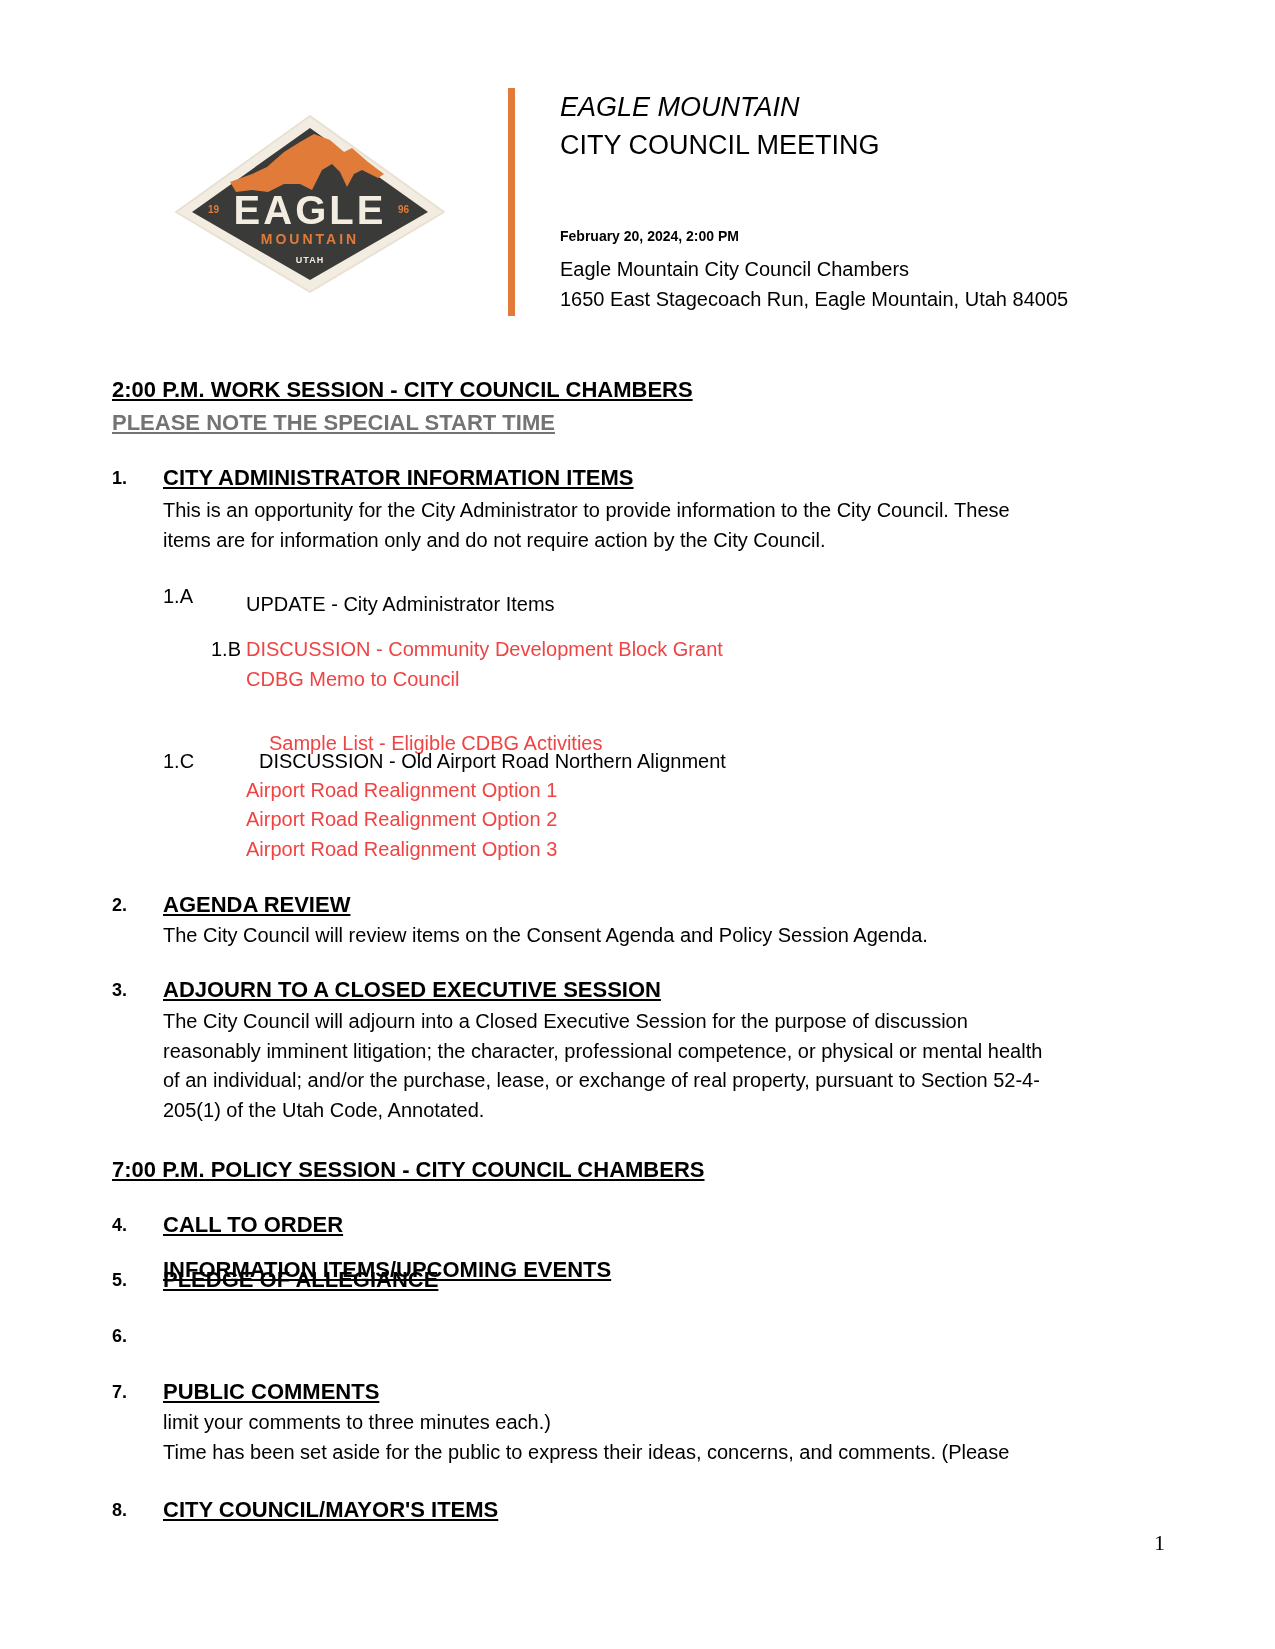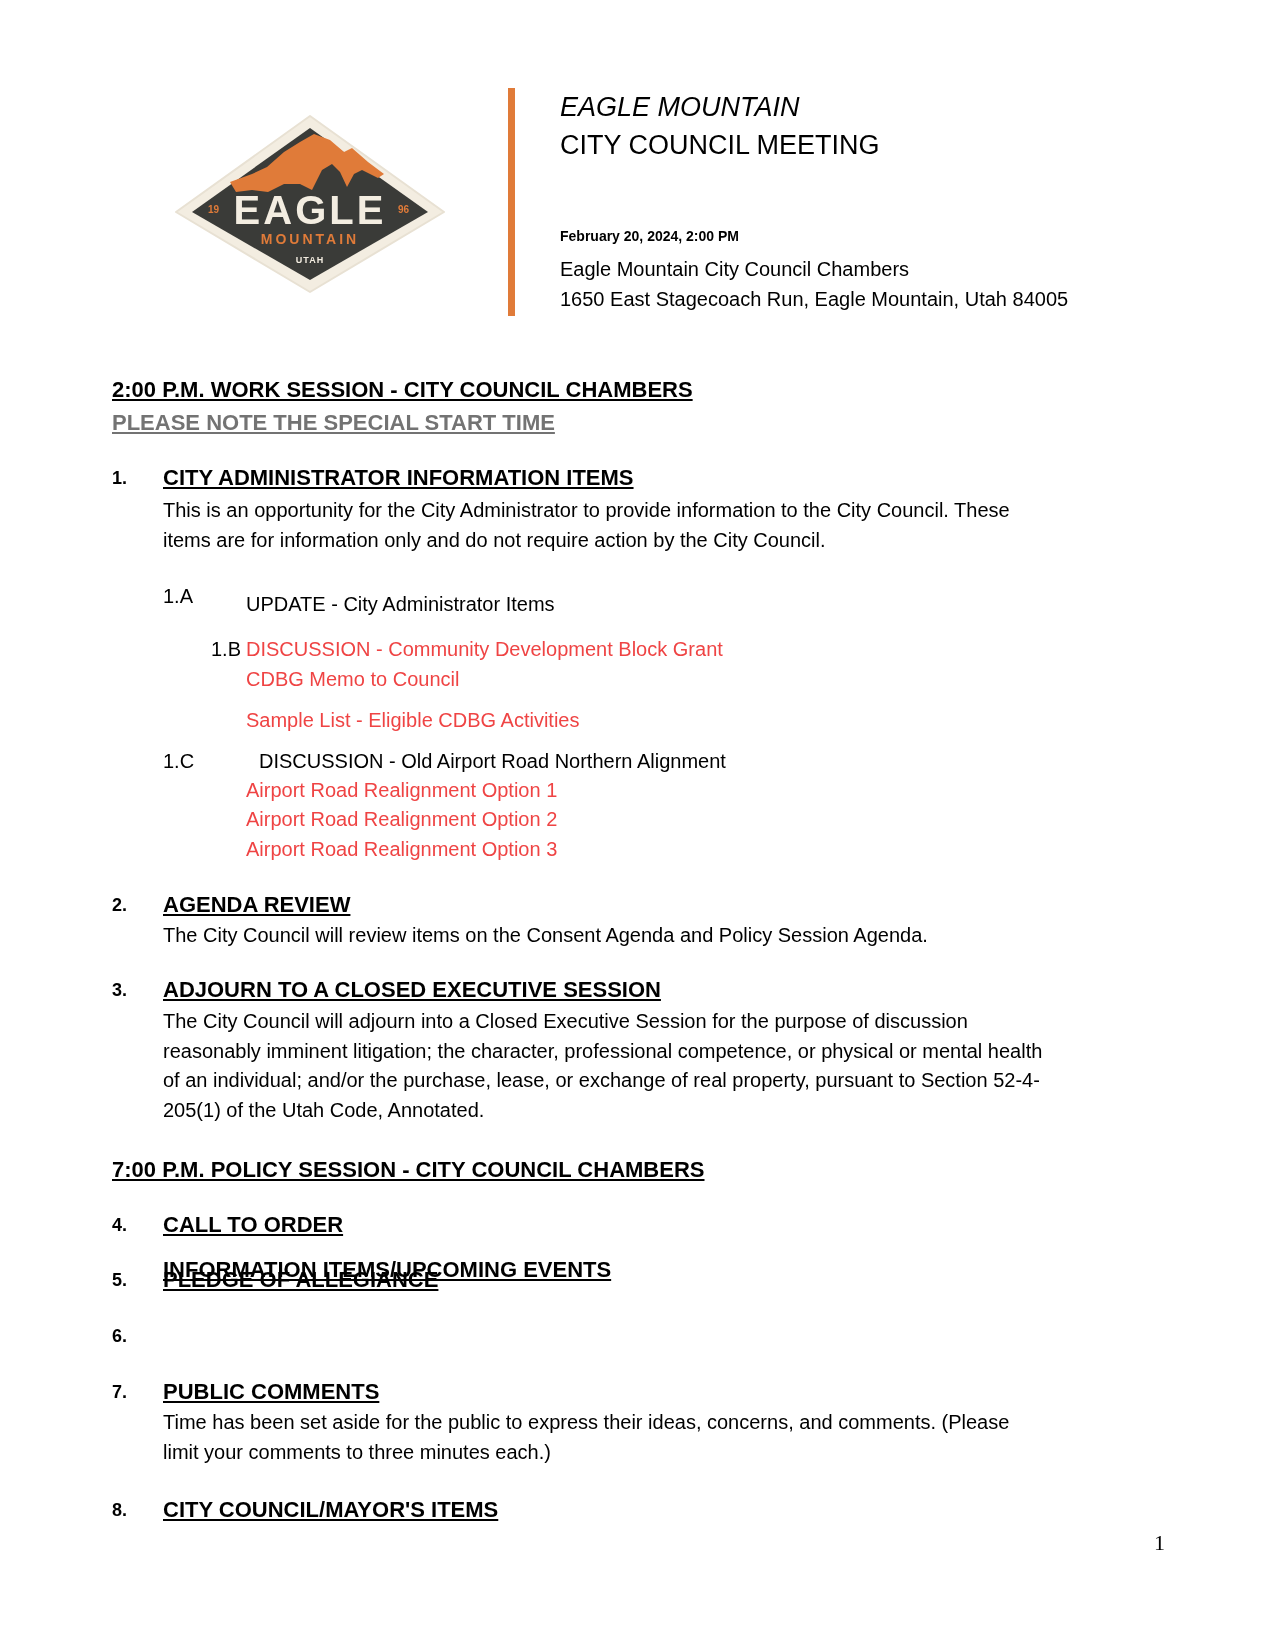--- a/index.html
+++ b/index.html
@@ -52,21 +52,21 @@
   <div>This is an opportunity for the City Administrator to provide information to the City Council. These</div>
   <div>items are for information only and do not require action by the City Council.</div>
 </div>
 
 <div class="abs sublbl" style="top:585px;">1.A</div>
 <div class="abs subtxt" style="top:553px;margin-top:40px;">UPDATE - City Administrator Items</div>
 
 <div class="abs sublbl" style="top:638px;margin-left:48px;">1.B</div>
 <div class="abs subtxt link" style="top:638px;">DISCUSSION - Community Development Block Grant</div>
 <div class="abs subtxt link" style="top:668px;">CDBG Memo to Council</div>
-<div class="abs subtxt link" style="top:709px;">Sample List - Eligible CDBG Activities</div>
+<div class="abs subtxt link" style="top:732px;margin-left:23px;">Sample List - Eligible CDBG Activities</div>
 
 <div class="abs sublbl" style="top:750px;">1.C</div>
 <div class="abs subtxt" style="top:750px;margin-left:13px;">DISCUSSION - Old Airport Road Northern Alignment</div>
 <div class="abs subtxt link" style="top:779px;">Airport Road Realignment Option 1</div>
 <div class="abs subtxt link" style="top:808px;">Airport Road Realignment Option 2</div>
 <div class="abs subtxt link" style="top:838px;">Airport Road Realignment Option 3</div>
 
 <div class="abs num" style="top:895px;">2.</div>
 <div class="abs head" style="top:892px;">AGENDA REVIEW</div>
 <div class="abs desc" style="top:921px;">
@@ -89,20 +89,20 @@
 
 <div class="abs num" style="top:1270px;">5.</div>
 <div class="abs head" style="top:1267px;">PLEDGE OF ALLEGIANCE </div>
 
 <div class="abs num" style="top:1326px;">6.</div>
 <div class="abs head" style="top:1257px;">INFORMATION ITEMS/UPCOMING EVENTS </div>
 
 <div class="abs num" style="top:1382px;">7.</div>
 <div class="abs head" style="top:1379px;">PUBLIC COMMENTS</div>
 <div class="abs desc" style="top:1408px;">
+  <div>limit your comments to three minutes each.)</div>
   <div>Time has been set aside for the public to express their ideas, concerns, and comments. (Please</div>
-  <div>limit your comments to three minutes each.)</div>
 </div>
 
 <div class="abs num" style="top:1500px;">8.</div>
 <div class="abs head" style="top:1497px;">CITY COUNCIL/MAYOR'S ITEMS</div>
 
 <div class="abs pagenum">1</div>
 
 </body></html>

